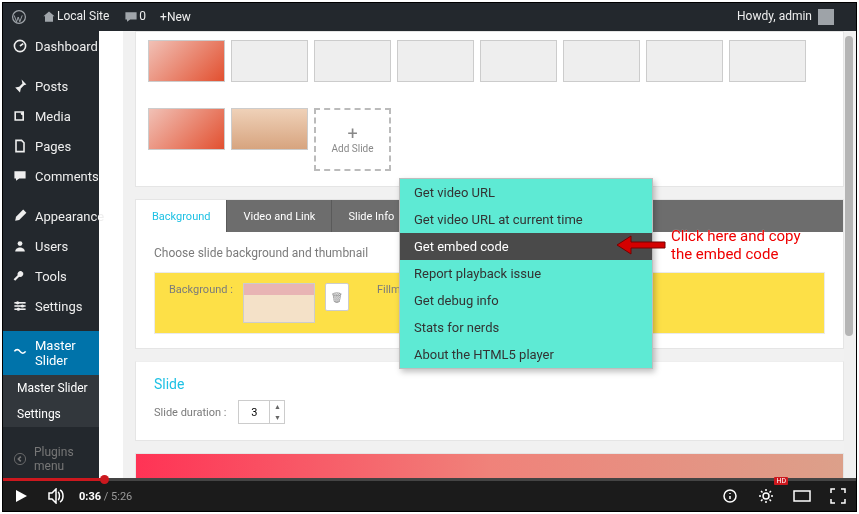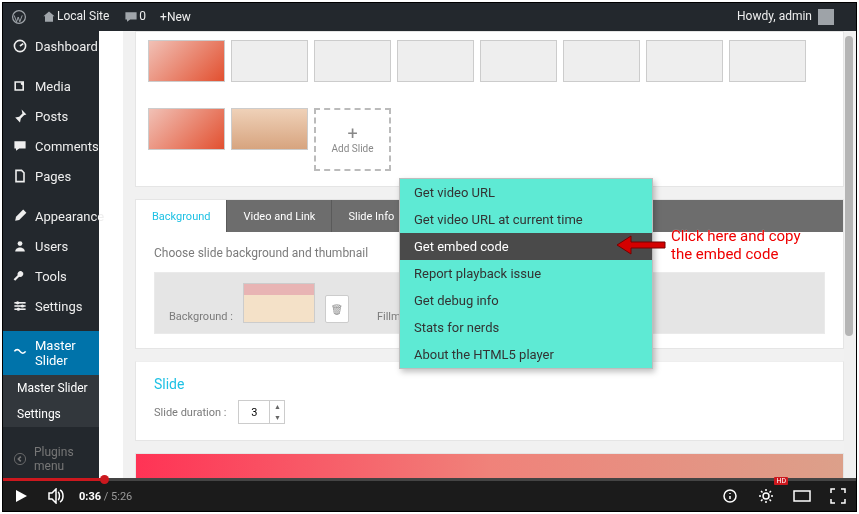--- a/index.html
+++ b/index.html
@@ -36,21 +36,21 @@
 .slide-add .plus{font-size:18px;line-height:1}
 .slide-wrap{display:flex;flex-direction:column;margin-bottom:22px}
 
 
 .tabs-panel{margin:0 12px 12px;border:1px solid #e5e5e5;background:#fff}
 .tab-strip{display:flex;background:#6d6d6d;height:32px}
 .tab{padding:0 16px;color:#fff;font-size:11px;display:flex;align-items:center;cursor:pointer;border-right:1px solid #5a5a5a}
 .tab.active{background:#fff;color:#1ec1e4}
 .panel-body{padding:14px 18px;color:#7b7b7b;font-size:12px}
 .panel-body .hint{margin-bottom:12px}
-.form-row{display:flex;align-items:flex-end;gap:10px;background:#e5e5e5;border:1px solid #eaeaea;padding:10px 14px}
+.form-row{display:flex;align-items:flex-start;gap:10px;background:#fde047;border:1px solid #eaeaea;padding:10px 14px}
 .form-row .label{font-size:11px}
 .form-row .thumb{width:72px;height:40px}
 .form-row .iconbtn{width:24px;height:28px;border:1px solid #ccc;border-radius:2px;background:#fff;display:flex;align-items:center;justify-content:center;font-size:10px;color:#888;cursor:pointer}
 
 
 .slide-heading{margin:0 12px;padding:14px 18px 0;color:#1ec1e4;font-size:14px;font-weight:normal;border-top:1px solid #eee;background:#fff;border-left:1px solid #e5e5e5;border-right:1px solid #e5e5e5;border-bottom:none}
 .slide-settings{margin:0 12px 12px;background:#fff;padding:8px 18px 16px;border:1px solid #e5e5e5;border-top:none}
 .dur-row{display:flex;align-items:center;gap:12px;font-size:11px;color:#7b7b7b}
 .spinner{display:flex;align-items:center;border:1px solid #ccc}
 .spinner input{width:30px;height:22px;border:none;text-align:center;font-size:11px}
@@ -128,42 +128,42 @@
     <div class="menu-item">
         <svg class="m-icon" viewBox="0 0 20 20">
           <circle cx="10" cy="10" r="7" fill="none" stroke="currentColor" stroke-width="2"></circle>
           <path d="M10 10l4-3" stroke="currentColor" stroke-width="2"></path>
         </svg>
         <span>Dashboard</span>
       </div>
     <div style="height:10px"></div>
     <div class="menu-item">
         <svg class="m-icon" viewBox="0 0 20 20">
+          <path d="M12 2l6 6-3 1-4 4-1 5-3-3-5 5 5-5-3-3 5-1 4-4z"></path>
+        </svg>
+        <span>Posts</span>
+      </div>
+    <div class="menu-item">
+        <svg class="m-icon" viewBox="0 0 20 20">
           <path d="M4 5h10v10H4z" fill="none" stroke="currentColor" stroke-width="2"></path>
           <circle cx="13" cy="7" r="2"></circle>
         </svg>
         <span>Media</span>
       </div>
     <div class="menu-item">
         <svg class="m-icon" viewBox="0 0 20 20">
-          <path d="M12 2l6 6-3 1-4 4-1 5-3-3-5 5 5-5-3-3 5-1 4-4z"></path>
-        </svg>
-        <span>Posts</span>
+          <path d="M5 3h7l3 3v11H5z" fill="none" stroke="currentColor" stroke-width="2"></path>
+        </svg>
+        <span>Pages</span>
       </div>
     <div class="menu-item">
         <svg class="m-icon" viewBox="0 0 20 20">
           <path d="M3 4h14v9H9l-4 3v-3H3z"></path>
         </svg>
         <span>Comments</span>
-      </div>
-    <div class="menu-item">
-        <svg class="m-icon" viewBox="0 0 20 20">
-          <path d="M5 3h7l3 3v11H5z" fill="none" stroke="currentColor" stroke-width="2"></path>
-        </svg>
-        <span>Pages</span>
       </div>
     <div style="height:10px"></div>
     <div class="menu-item">
         <svg class="m-icon" viewBox="0 0 20 20">
           <path d="M14 2l4 4-9 9-5 1 1-5z"></path>
         </svg>
         <span>Appearance</span>
       </div>
     <div class="menu-item">
         <svg class="m-icon" viewBox="0 0 20 20">

